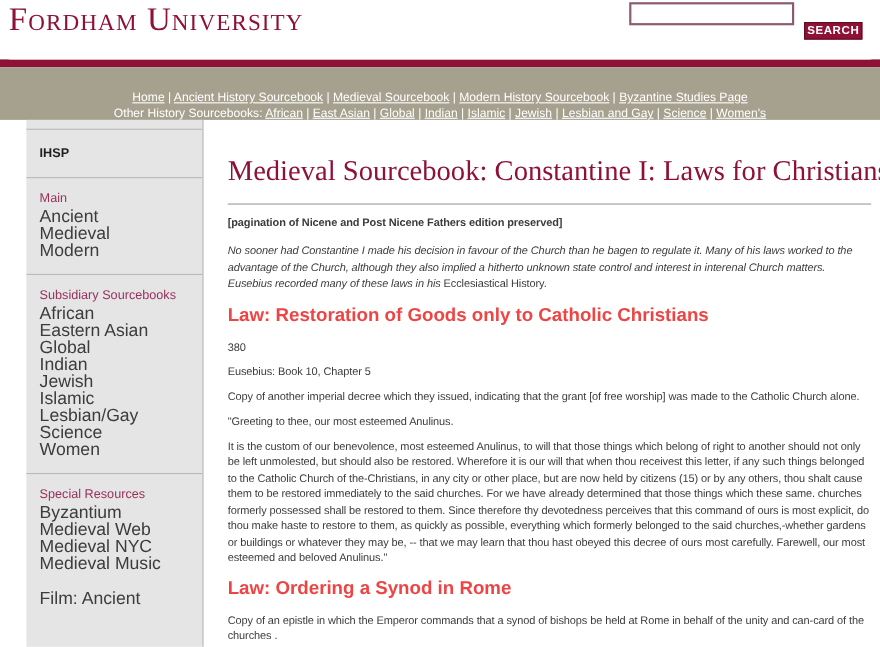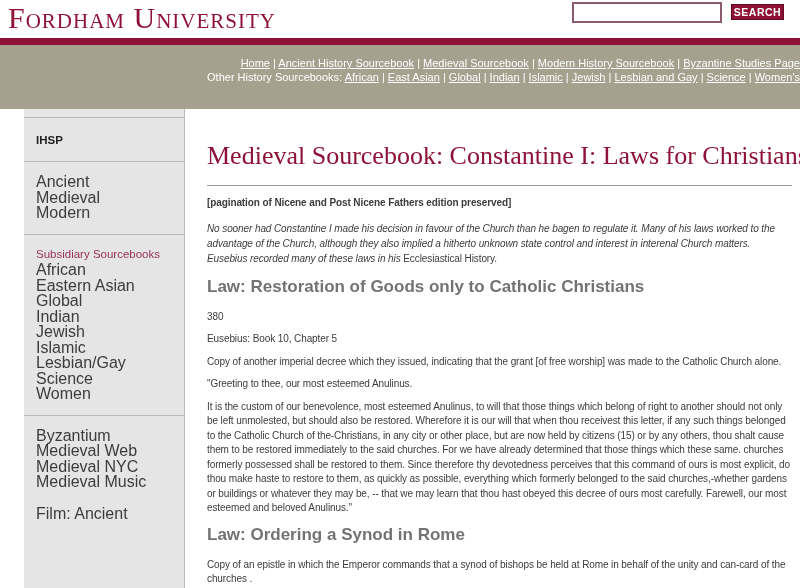--- a/index.html
+++ b/index.html
@@ -4,49 +4,49 @@
 <style>
   * { box-sizing: border-box; }
   html,body { margin:0; padding:0; }
   body {
     width:800px; height:588px; overflow:hidden;
     background:#ffffff;
     font-family:"Liberation Sans", sans-serif;
     color:#3c3c3c;
   }
   
-  .site-header { position:relative; height:38px; background:#fff;border-radius:10px; }
+  .site-header { position:relative; height:54px; background:#fff;border-radius:10px; }
   .wordmark {
     position:absolute; left:8px; top:0;
     font-family:"Liberation Serif", serif;
     font-variant:small-caps;
     font-size:30px; line-height:36px;
     color:#8E1237; letter-spacing:1px;
     text-decoration:none; cursor:pointer;
   }
   .search-input {
     position:absolute; left:572px; top:2px;
     width:150px; height:21px;
     border:2px solid #8d5a72; background:#fff;
     font-size:11px; padding:0 4px;
   }
   .search-btn {
-    position:absolute; left:731px; top:4px;
+    position:absolute; left:731px; top:20px;
     width:53px; height:16px;
     background:#8E1237; color:#ffffff;
     border:1px solid #65091f;
     font-family:"Liberation Sans", sans-serif;
     font-size:10.5px; font-weight:bold; letter-spacing:0.5px;
     line-height:12px; padding:0; text-align:center; cursor:pointer;
   }
   .maroon-strip { height:7px; background:#8E1237; }
   
   .topnav {
-    height:64px; background:#A6A18E;
-    text-align:right; padding-top:11px;
+    height:48px; background:#A6A18E;
+    text-align:center; padding-top:21px;
     font-size:11px; color:#ffffff;
   }
   .nav-line { line-height:14px; white-space:nowrap; }
   .nav-link { color:#ffffff; text-decoration:underline; cursor:pointer; }
   .nav-prefix { color:#ffffff; }
   
   .page-body { display:flex; height:495px; }
   .sidebar {
     flex:0 0 161px; width:161px;
     border-right:1px solid #b9b9b9;
@@ -79,21 +79,21 @@
   .content hr {
     border:none; border-top:1px solid #9a9a9a;
     margin:15px 0 10px 0;
   }
   .content p { margin:0 0 8px 0; line-height:14.5px; letter-spacing:-0.1px; }
   .pag-note { font-weight:bold; margin:0 0 10px 0 !important; }
   .intro { font-style:italic; line-height:15px !important; margin:0 0 10px 0 !important; }
   .intro .book-title { font-style:normal; }
   .content h2 {
     font-size:17px; line-height:21px; font-weight:bold;
-    color:#737373; margin:6px 0 13px 0;
+    color:#ef4444; margin:6px 0 13px 0;
   }
 </style>
 </head>
 <body>
 
 <header class="site-header">
   <a class="wordmark">Fordham University</a>
   <input class="search-input" type="text" value="" style="">
   <button class="search-btn">SEARCH</button>
 </header>
@@ -113,20 +113,21 @@
 </nav>
 
 <div class="page-body">
 
   <aside class="sidebar">
     <div class="sidebar-inner">
       <div class="side-block">
         <a class="side-brand">IHSP</a>
       </div>
       <div class="side-block">
+        <a class="side-title">Main</a>
         <div>
 
         <a class="side-item">Ancient</a>
             <a class="side-item">Medieval</a>
             <a class="side-item">Modern</a>
           </div>
       </div>
       <div class="side-block">
         <a class="side-title">Subsidiary Sourcebooks</a>
         <div>
@@ -136,20 +137,21 @@
             <a class="side-item">Global</a>
             <a class="side-item">Indian</a>
             <a class="side-item">Jewish</a>
             <a class="side-item">Islamic</a>
             <a class="side-item">Lesbian/Gay</a>
             <a class="side-item">Science</a>
             <a class="side-item">Women</a>
           </div>
       </div>
       <div class="side-block no-border">
+        <a class="side-title">Special Resources</a>
         <div>
 
         <a class="side-item">Byzantium</a>
             <a class="side-item">Medieval Web</a>
             <a class="side-item">Medieval NYC</a>
             <a class="side-item">Medieval Music</a>
           </div>
         <div class="side-group">
 
         <a class="side-item">Film: Ancient</a>

